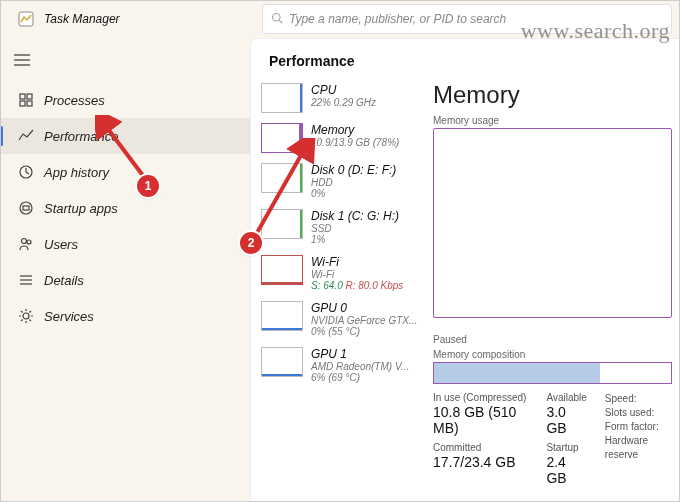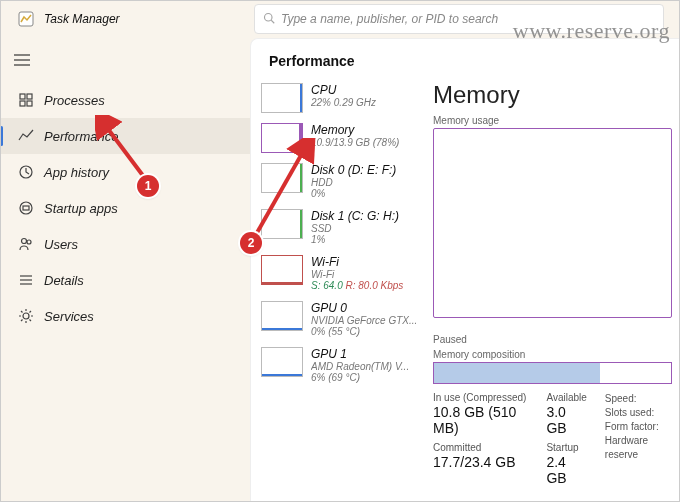--- a/index.html
+++ b/index.html
@@ -1,21 +1,21 @@
 <!DOCTYPE html>
 <html><head>
 <meta charset="utf-8">
 <style>
   * { box-sizing: border-box; margin: 0; padding: 0; font-family: "Segoe UI", -apple-system, sans-serif; }
   body { width: 680px; height: 502px; background: #f9f4ec; overflow: hidden; position: relative; }
   .window { width: 680px; height: 502px; display: flex; flex-direction: column; }
   .titlebar { height: 38px; display: flex; align-items: center; padding: 0 8px; font-style: italic; }
   .titlebar .app-icon { width: 16px; height: 16px; margin: 0 10px; }
   .titlebar .title { font-size: 12px; color: #111; }
-  .searchbox { margin-left: auto; margin-right: 8px; width: 410px; height: 28px; background: #fff; border: 1px solid #e0e0e0; border-radius: 4px; display: flex; align-items: center; padding: 14px 8px; color: #888; font-size: 12px; }
+  .searchbox { margin-left: auto; width: 410px; height: 28px; background: #fff; border: 1px solid #e0e0e0; border-radius: 4px; display: flex; align-items: center; padding: 14px 8px; color: #888; font-size: 12px; }
   .searchbox .sicn { margin-right: 6px; opacity: 0.6; }
   .body { flex: 1; display: flex; overflow: hidden; }
   .sidebar { width: 250px; background: #f9f4ec; padding-top: 6px; }
   .ham { width: 40px; height: 32px; display: flex; align-items: center; justify-content: center; margin-left: 2px; margin-bottom: 6px; cursor: pointer; }
   .navitem { height: 36px; display: flex; align-items: center; padding: 0 12px; font-size: 13px; color: #222; cursor: pointer; border-radius: 0; }
   .navitem.selected { background: #ece7de; position: relative; }
   .navitem.selected::before { content: ""; position: absolute; left: 0; top: 8px; bottom: 8px; width: 3px; background: #3b78d8; border-radius: 2px; }
   .navitem .nicn { width: 28px; display: flex; justify-content: center; }
   .navitem .nlbl { margin-left: 4px; font-style: italic; }
   .content { flex: 1; background: #fff; border-radius: 8px 0 0 0; display: flex; flex-direction: column; overflow: hidden; border-top: 1px solid #eee; border-left: 1px solid #eee; }
@@ -273,14 +273,14 @@
 <svg class="arrow" style="left:242px; top:138px;" width="80" height="110">
   <defs>
       <marker id="ah2" markerWidth="8" markerHeight="8" refX="2" refY="4" orient="auto">
         <path d="M0,0 L8,4 L0,8 Z" fill="#d62f2f"></path>
       </marker>
     </defs>
   <line x1="12" y1="100" x2="62" y2="12" stroke="#d62f2f" stroke-width="4" marker-end="url(#ah2)"></line>
 </svg>
 <div class="callout" style="left:240px; top:232px;">2</div>
 
-<div class="watermark">www.reserve.org</div>
+<div class="watermark">www.search.org</div>
 <div class="frame"></div>
 
 </body></html>

